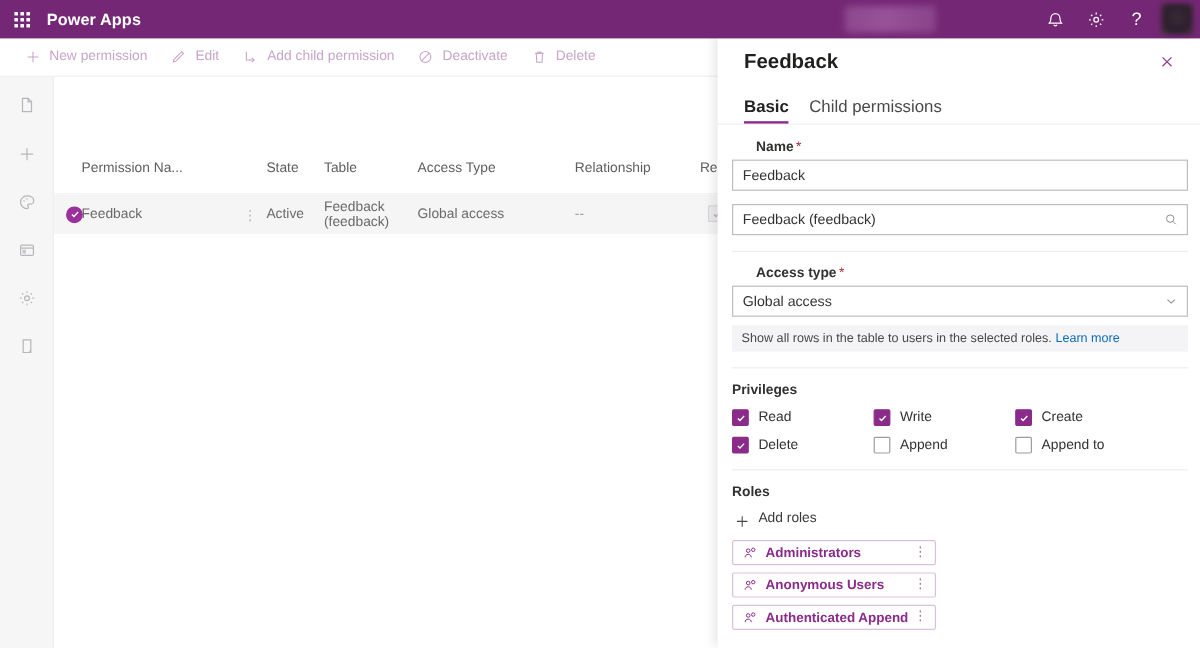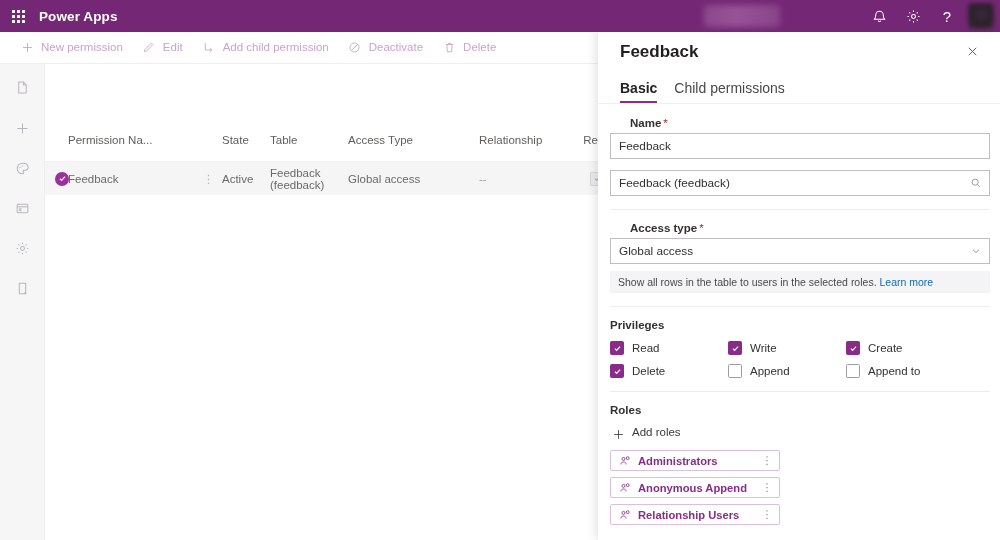--- a/index.html
+++ b/index.html
@@ -646,33 +646,33 @@
         </div>
 
         <div class="role-chip">
           <span class="role-icon">
             <svg width="12" height="12" viewBox="0 0 16 16" fill="none" stroke="currentColor" stroke-width="1.1">
               <circle cx="6" cy="5.2" r="2"></circle>
                 <path d="M2.6 12.6c0-2 1.5-3.3 3.4-3.3s3.4 1.3 3.4 3.3"></path>
               <circle cx="11.6" cy="4.2" r="1.9"></circle>
             </svg>
           </span>
-          <span class="role-name">Anonymous Append</span>
+          <span class="role-name">Anonymous Users</span>
           <span class="role-more">⋮</span>
         </div>
 
         <div class="role-chip">
           <span class="role-icon">
             <svg width="12" height="12" viewBox="0 0 16 16" fill="none" stroke="currentColor" stroke-width="1.1">
               <circle cx="6" cy="5.2" r="2"></circle>
                 <path d="M2.6 12.6c0-2 1.5-3.3 3.4-3.3s3.4 1.3 3.4 3.3"></path>
               <circle cx="11.6" cy="4.2" r="1.9"></circle>
             </svg>
           </span>
-          <span class="role-name">Relationship Users</span>
+          <span class="role-name">Authenticated Append</span>
           <span class="role-more">⋮</span>
         </div>
       </div>
 
     </div>
   </div>
 
 </div>
 
 </body></html>

